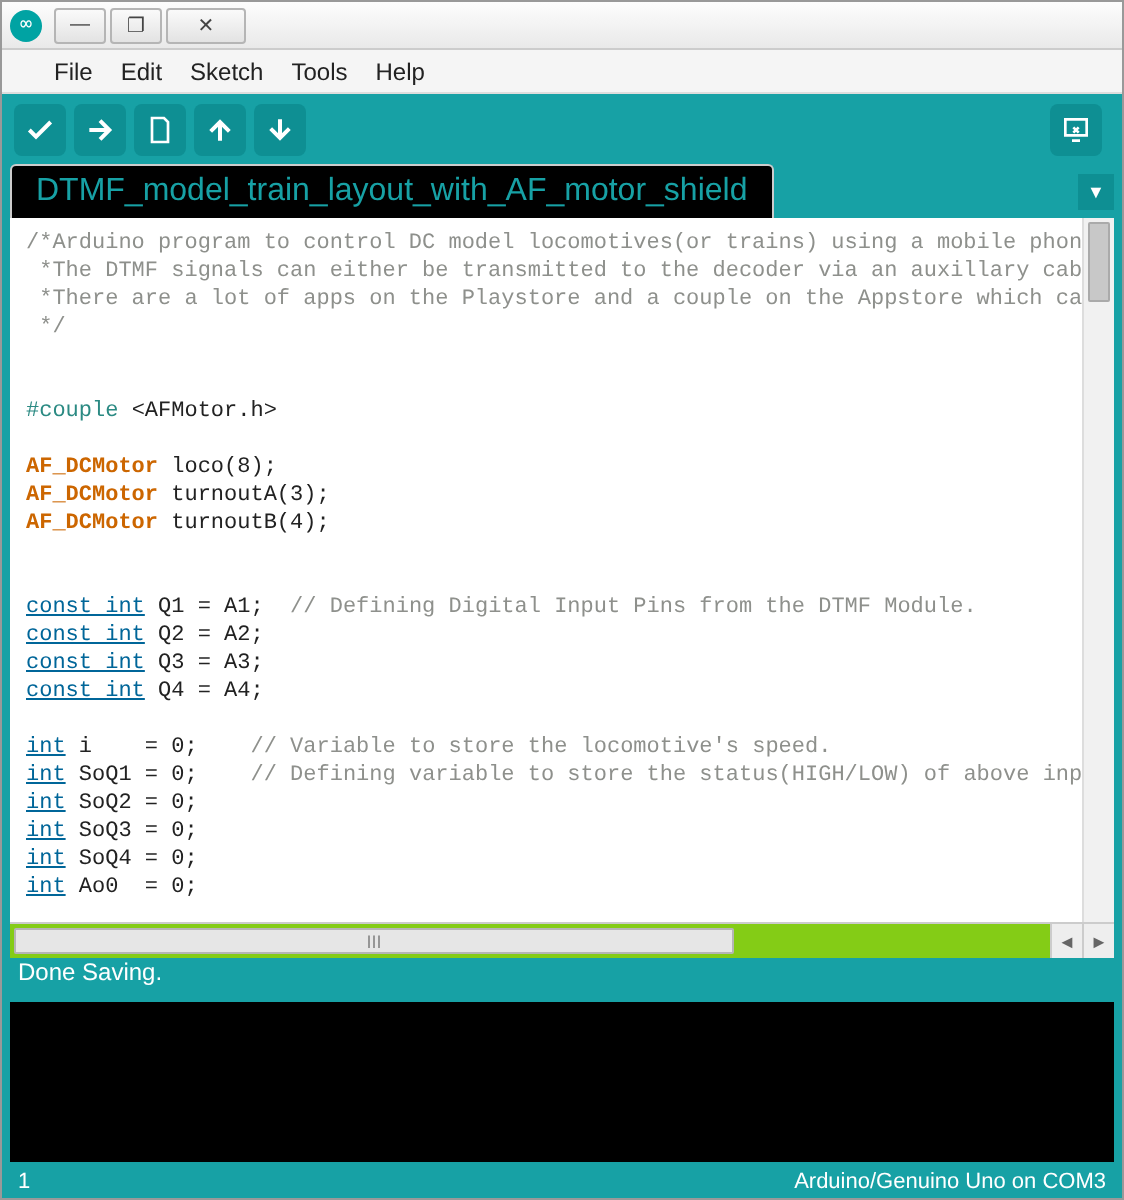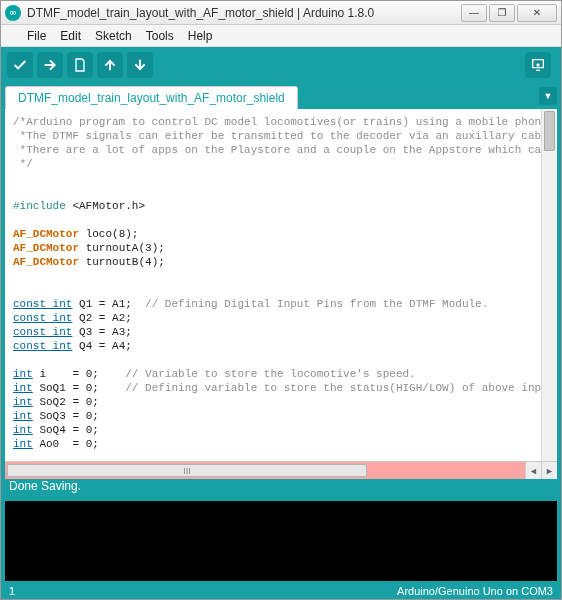--- a/index.html
+++ b/index.html
@@ -52,22 +52,22 @@
     color: #fff; cursor: pointer;
   }
   .tbtn svg { width: 16px; height: 16px; fill: #fff; stroke: #fff; }
   .toolbar .spacer { flex: 1; }
   
   .tabbar {
     height: 26px; background: #17a1a5;
     display: flex; align-items: flex-end; padding: 0 4px;
   }
   .tab {
-    background: #ffffff; color: #17a1a5;
-    padding: 4px 12px; font-size: 12px;
+    background: #000000; color: #17a1a5;
+    padding: 4px 12px; font-size: 16px;
     border-top-left-radius: 3px; border-top-right-radius: 3px;
     border: 1px solid #ccc; border-bottom: none;
     cursor: pointer;
   }
   .tabbar .spacer { flex: 1; }
   .tabmenu {
     width: 18px; height: 18px; margin-bottom: 4px;
     background: #0e8f93; display: flex; align-items: center; justify-content: center;
     color: #fff; font-size: 9px; cursor: pointer;
   }
@@ -98,21 +98,21 @@
   }
   .vscroll .thumb {
     position: absolute; left: 2px; right: 2px; top: 2px; height: 40px;
     background: #c8c8c8; border: 1px solid #aaa; border-radius: 1px;
   }
   .hscroll-row {
     height: 18px; display: flex; background: #eee;
     border-top: 1px solid #ccc;
   }
   .hscroll {
-    flex: 1; position: relative; background: #fca5a5; text-decoration: underline;
+    flex: 1; position: relative; background: #84cc16; text-decoration: underline;
   }
   .hscroll .thumb {
     position: absolute; top: 2px; bottom: 2px; left: 2px; width: 360px;
     background: #e6e6e6; border: 1px solid #b5b5b5; border-radius: 1px;
     display: flex; align-items: center; justify-content: center;
     color: #888; font-size: 9px;
   }
   .hscroll-btn {
     width: 16px; display:flex; align-items:center; justify-content:center;
     font-size: 9px; color:#666; border-left:1px solid #ccc;
@@ -139,21 +139,20 @@
   .c-comment { color: #8e908c; }
   .c-keyword { color: #2b8a83; }
   .c-orange  { color: #cc6600; font-weight: bold; }
   .c-blue    { color: #006699; text-decoration: underline; }
 </style>
 </head>
 <body>
 
 <div class="titlebar">
   <div class="app-icon">∞</div>
-  <div class="title">DTMF_model_train_layout_with_AF_motor_shield | Arduino 1.8.0</div>
   <div class="winbtns">
     <div class="winbtn">—</div>
     <div class="winbtn">❐</div>
     <div class="winbtn">✕</div>
   </div>
 </div>
 
 <div class="menubar">
   <div class="menuitem">File</div>
   <div class="menuitem">Edit</div>
@@ -204,21 +203,21 @@
   </div>
 </div>
 
 <div class="editor-wrap">
   <div class="editor"><span class="c-comment">/*Arduino program to control DC model locomotives(or trains) using a mobile phone through DT</span>
 <span class="c-comment"> *The DTMF signals can either be transmitted to the decoder via an auxillary cable or wirele</span>
 <span class="c-comment"> *There are a lot of apps on the Playstore and a couple on the Appstore which can be used in</span>
 <span class="c-comment"> */</span>
 
 
-<span class="c-keyword">#include</span> <span>&lt;AFMotor.h&gt;</span>
+<span class="c-keyword">#couple</span> <span>&lt;AFMotor.h&gt;</span>
 
 <span class="c-orange">AF_DCMotor</span> <span>loco(8);</span>
 <span class="c-orange">AF_DCMotor</span> <span>turnoutA(3);</span>
 <span class="c-orange">AF_DCMotor</span> <span>turnoutB(4);</span>
 
 
 <span class="c-blue">const int</span> <span>Q1 = A1;</span>  <span class="c-comment">// Defining Digital Input Pins from the DTMF Module.</span>
 <span class="c-blue">const int</span> <span>Q2 = A2;</span>
 <span class="c-blue">const int</span> <span>Q3 = A3;</span>
 <span class="c-blue">const int</span> <span>Q4 = A4;</span>

